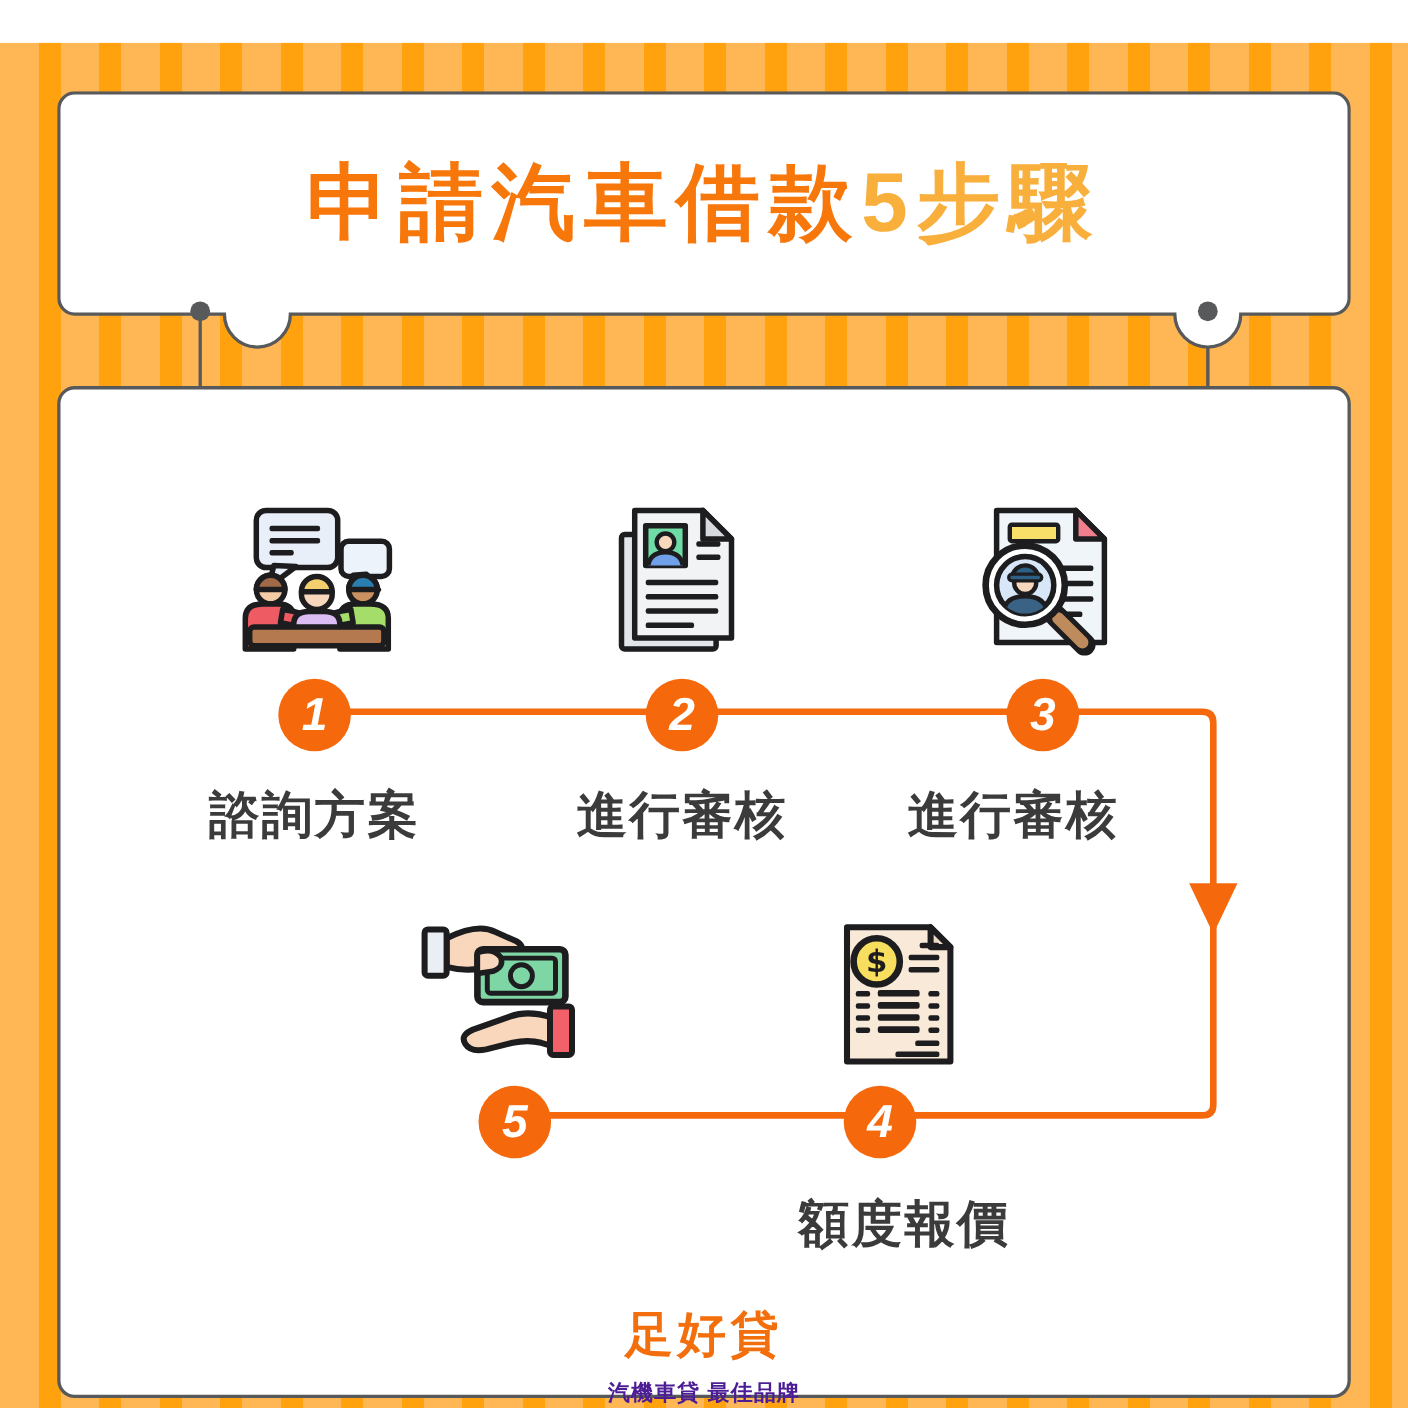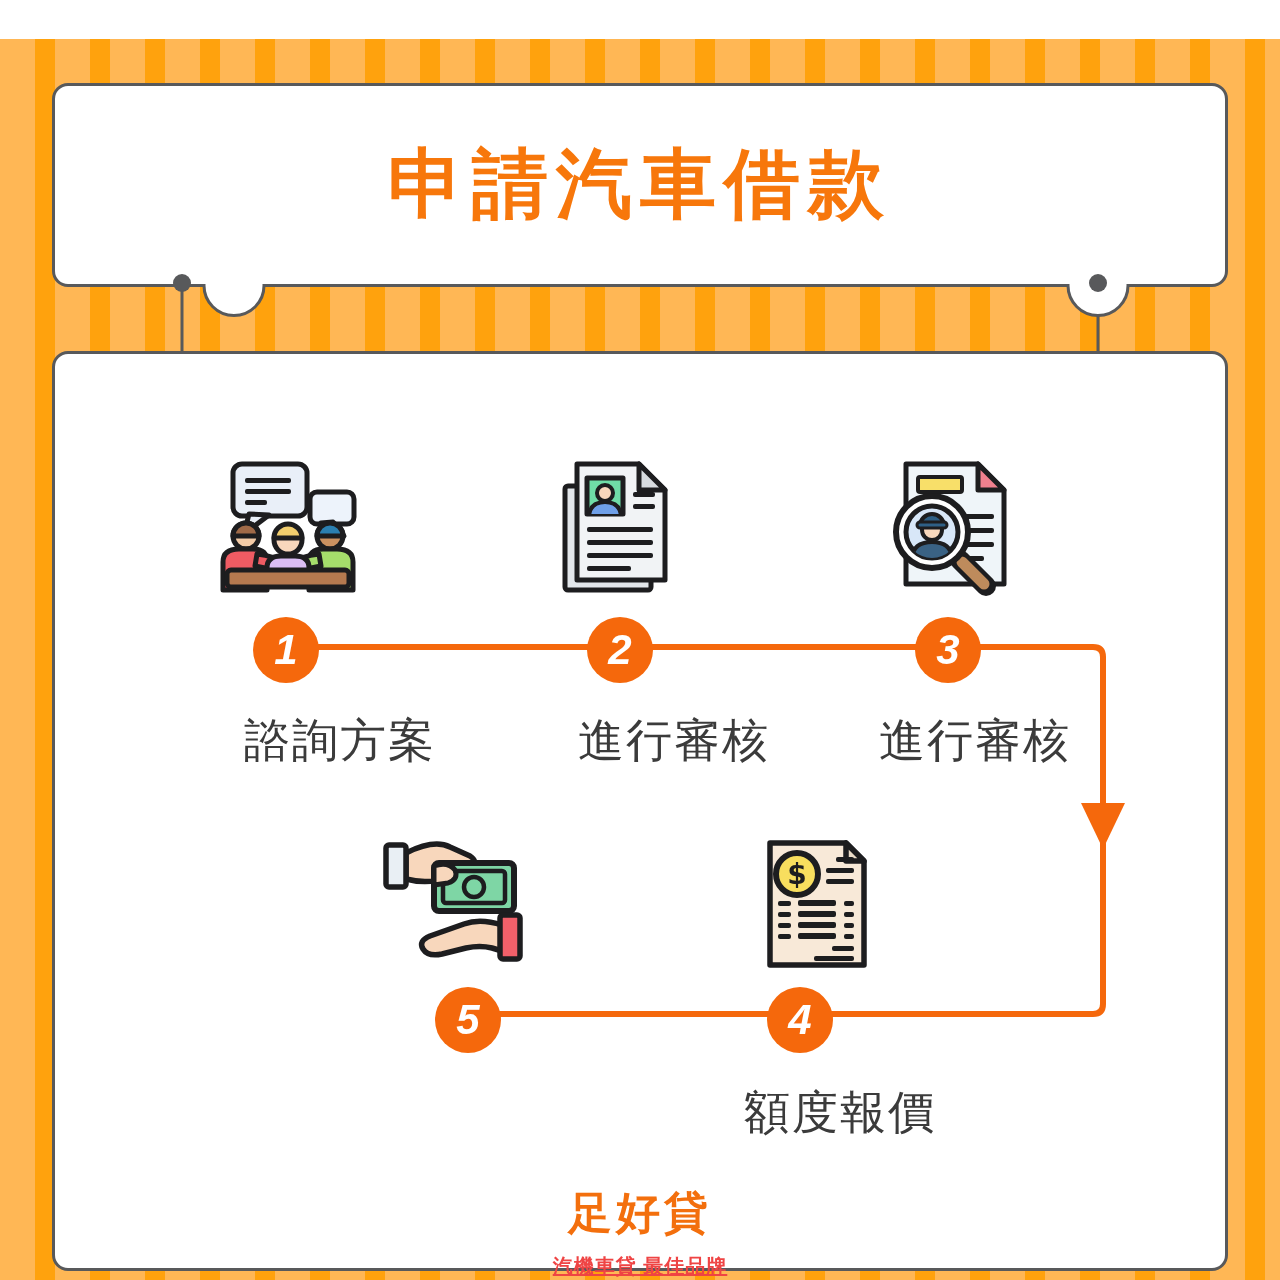--- a/index.html
+++ b/index.html
@@ -15,54 +15,55 @@
   .title-main{color:#F7770B;}
   .title-highlight{color:#F9AF3C;}
   
   .main-card{position:absolute;left:52px;top:312px;width:1176px;height:920px;
     box-sizing:border-box;background:#ffffff;border:3px solid #58595B;border-radius:16px;}
   .connector-svg{position:absolute;left:-3px;top:-3px;pointer-events:none;}
   .step-icon{position:absolute;width:150px;height:150px;}
   .step-circle{position:absolute;width:66px;height:66px;border-radius:50%;
     background:#F5680C;color:#ffffff;display:flex;align-items:center;justify-content:center;
     font-size:42px;font-weight:700;font-style:italic;z-index:2;}
-  .step-label{position:absolute;width:300px;text-align:right;
-    font-size:46px;font-weight:400;letter-spacing:2px;color:#3B3B3B;white-space:nowrap;}
+  .step-label{position:absolute;width:300px;text-align:center;
+    font-size:46px;font-weight:700;letter-spacing:2px;color:#3B3B3B;white-space:nowrap;}
   
   .icon-1{left:158px;top:98px;}  .icon-2{left:486px;top:98px;}  .icon-3{left:821px;top:98px;}
   .circle-1{left:198px;top:263px;} .circle-2{left:532px;top:263px;} .circle-3{left:860px;top:263px;}
   .label-1{left:81px;top:356px;}  .label-2{left:415px;top:356px;} .label-3{left:716px;top:356px;}
   
   .icon-5{left:323px;top:473px;} .icon-4{left:685px;top:475px;}
   .circle-5{left:380px;top:633px;} .circle-4{left:712px;top:633px;}
-  .label-5{left:263px;top:728px;} .label-4{left:581px;top:728px;}
+  .label-5{left:263px;top:728px;} .label-4{left:617px;top:728px;}
   
   .brand{position:absolute;left:0;width:1170px;top:830px;text-align:center;}
   .brand-name{font-size:44px;font-weight:900;letter-spacing:4px;color:#F36F0D;}
-  .brand-slogan{margin-top:10px;font-size:20px;font-weight:700;letter-spacing:1px;color:#ef4444;text-decoration:underline;}
+  .brand-slogan{margin-top:10px;font-size:20px;font-weight:700;letter-spacing:1px;color:#4c1d95;}
 </style>
 </head>
 <body>
 
 <div class="page">
 
   <div class="title-card">
     <svg width="1176" height="272" viewBox="0 0 1176 272">
 
       <line x1="130" y1="200" x2="130" y2="270" stroke="#58595B" stroke-width="3"></line>
       <line x1="1046" y1="200" x2="1046" y2="270" stroke="#58595B" stroke-width="3"></line>
 
       <path d="M 16,1.5 H 1160 A 14.5 14.5 0 0 1 1174.5,16 V 188 A 14.5 14.5 0 0 1 1160,202.5
                H 1076 A 30 30 0 0 1 1016,202.5 H 212 A 30 30 0 0 1 152,202.5 H 16
                A 14.5 14.5 0 0 1 1.5,188 V 16 A 14.5 14.5 0 0 1 16,1.5 Z" fill="#ffffff" stroke="#58595B" stroke-width="3"></path>
       <circle cx="130" cy="200" r="9" fill="#58595B"></circle>
       <circle cx="1046" cy="200" r="9" fill="#58595B"></circle>
     </svg>
     <div class="title-text">
       <span class="title-main">申請汽車借款</span>
+        <span class="title-highlight">5步驟</span>
     </div>
   </div>
 
   <div class="main-card">
 
     <svg class="connector-svg" width="1176" height="920" viewBox="0 0 1176 920">
       <path d="M 231,296 H 1041 Q 1051,296 1051,306 V 653 Q 1051,663 1041,663 H 413" fill="none" stroke="#F5680C" stroke-width="6"></path>
       <polygon points="1029,452 1073,452 1051,498" fill="#F5680C"></polygon>
     </svg>
 

